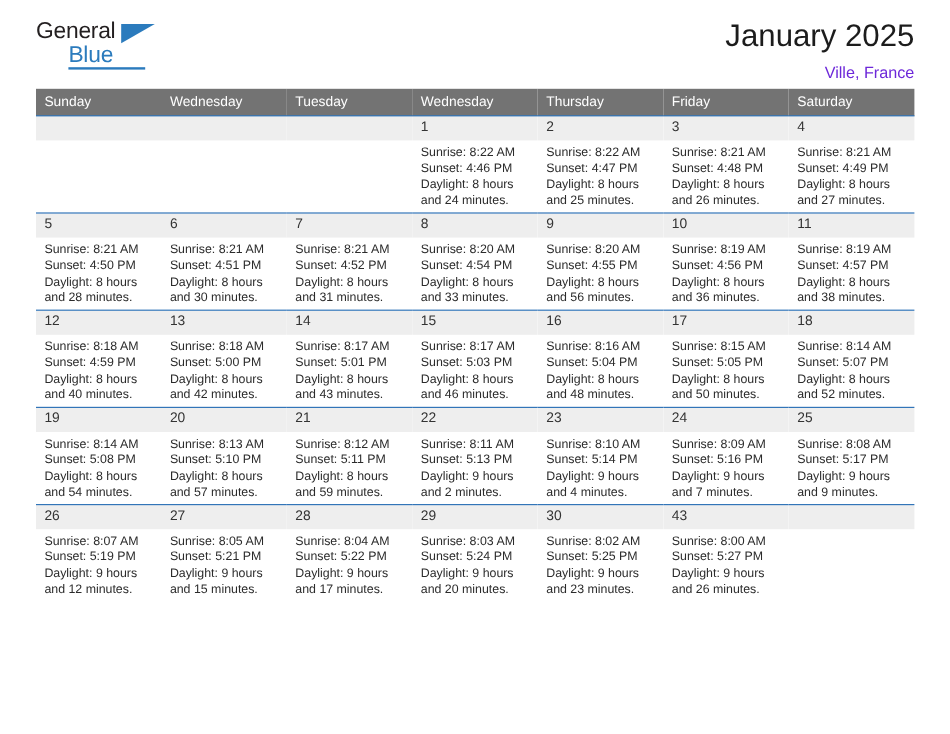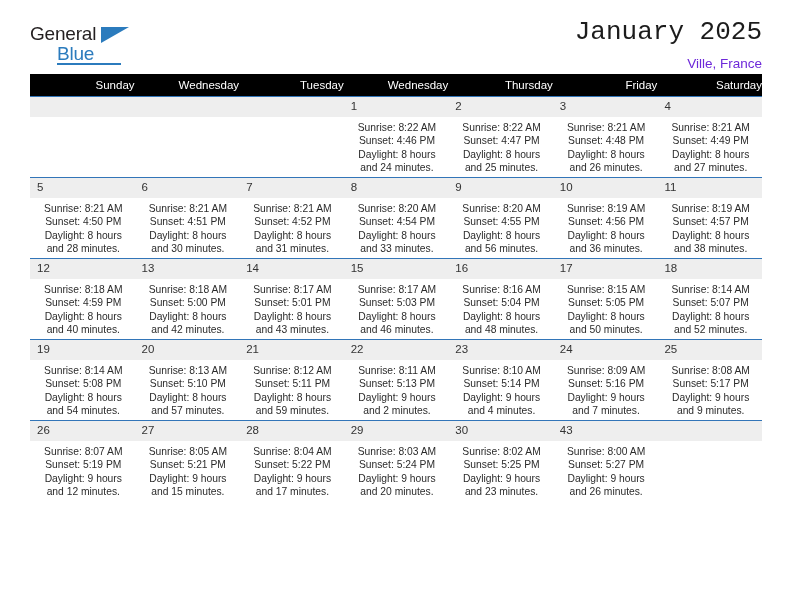--- a/index.html
+++ b/index.html
@@ -19,21 +19,21 @@
     position: relative;
     width: 792px;
     height: 612px;
     box-sizing: border-box;
     padding: 0 30px;
   }
 
   
   .header {
     display: flex;
-    align-items: flex-end;
+    align-items: center;
     justify-content: space-between;
     height: 74px;
     padding-top: 8px;
     box-sizing: border-box;
   }
   .brand {
     position: relative;
     width: 120px;
     height: 50px;
     padding-top: 2px;
@@ -71,42 +71,41 @@
   }
   .title-block {
     text-align: right;
     padding-top: 2px;
   }
   .cal-title {
     font-size: 26px;
     color: #1c1c1c;
     line-height: 32px;
     white-space: nowrap;
-    font-family: Liberation Mono, monospace;
   }
   .cal-subtitle {
     font-size: 13.5px;
     color: #6d28d9;
     line-height: 20px;
     margin-top: 6px;
     white-space: nowrap;
   }
 
   
   .calendar {
     width: 732px;
     border-collapse: collapse;
     table-layout: fixed;
   }
   .calendar th {
-    background: #000000;
+    background: #737373;
     color: #ffffff;
     font-size: 11.5px;
     font-weight: normal;
-    text-align: right;
+    text-align: left;
     padding: 5px 0 5px 7px;
     height: 11px;
     border: none;
   }
   .calendar td {
     width: 104.5px;
     height: 80px;
     vertical-align: top;
     border-top: 1px solid #3275b8;
     padding: 0;
@@ -121,21 +120,20 @@
     height: 13px;
   }
   .daynum.empty {
     color: transparent;
   }
   .events {
     padding: 4px 5px 0 7px;
     font-size: 10.3px;
     line-height: 13.4px;
     color: #2b2b2b;
-    text-align: center;
   }
   .events div {
     white-space: nowrap;
   }
 </style>
 </head>
 <body>
 
 <div class="page">
 

